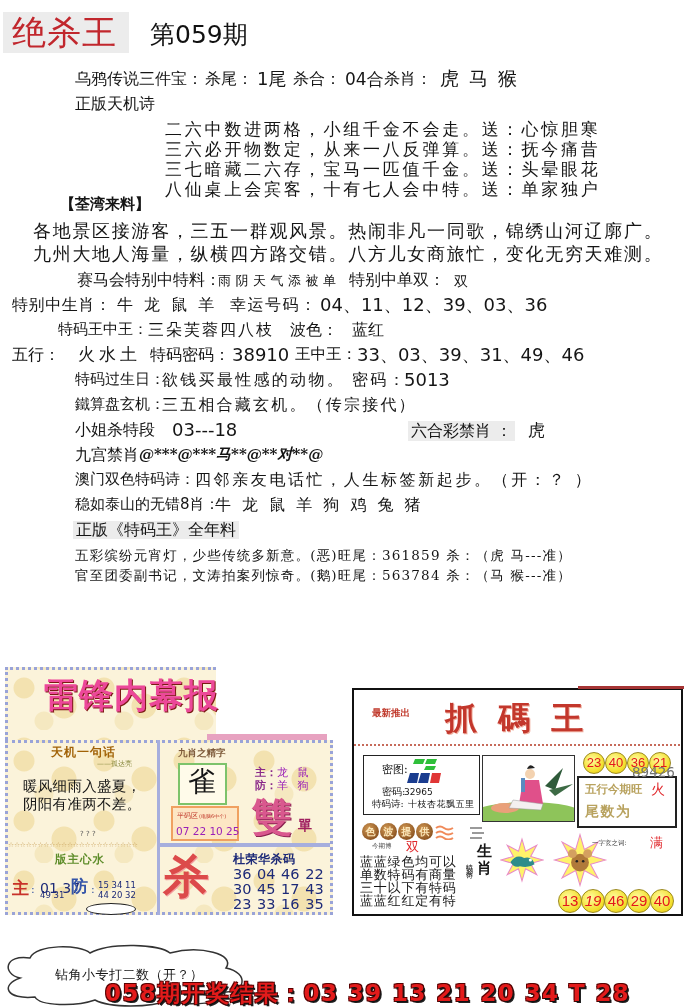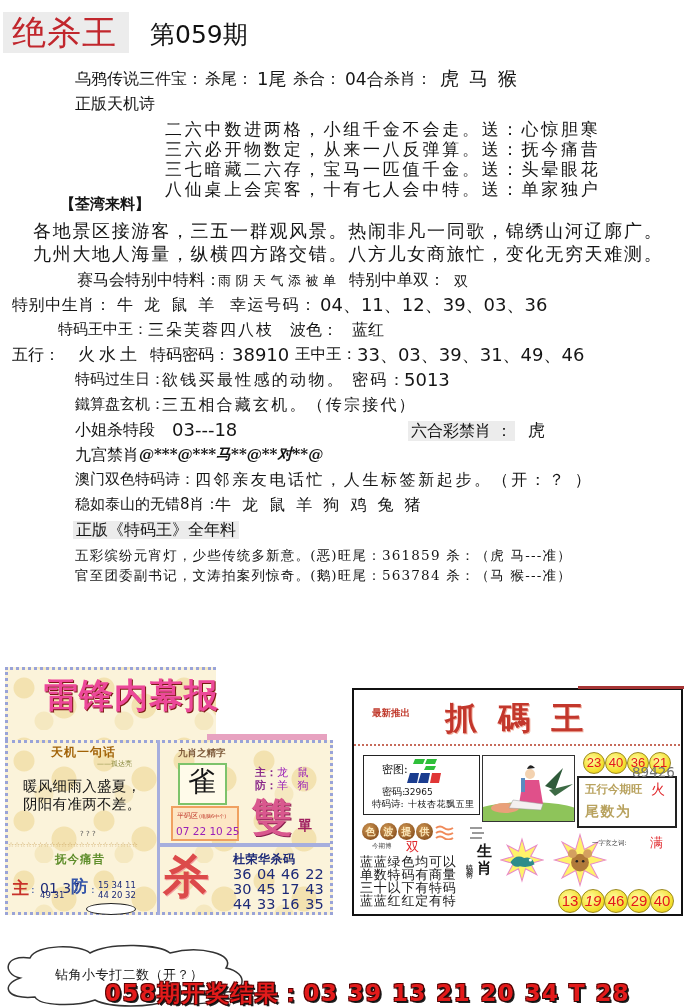--- a/index.html
+++ b/index.html
@@ -149,36 +149,36 @@
     <div class="a" style="left:255px;top:780px;font-size:11px;font-weight:bold;color:#8a2a8a;">防：</div>
     <div class="a purple" style="left:277px;top:780px;font-size:11px;letter-spacing:3px;">羊 狗</div>
     <div class="a" style="left:171px;top:806px;width:64px;height:31px;border:2px solid #f0a060;background:#fde6c4;"></div>
     <div class="a" style="left:177px;top:813px;font-size:7px;color:#c0392b;">平码区</div>
     <div class="a" style="left:199px;top:814px;font-size:5px;color:#c0392b;">(电脑6中个)</div>
     <div class="a purple" style="left:176px;top:826px;font-size:10.5px;">07 22 10 25</div>
     <div class="a serif" style="left:252px;top:797px;font-size:40px;font-weight:bold;color:#d9588e;text-shadow:1px 1px 0 #8a2250;">雙</div>
     <div class="a serif" style="left:298px;top:818px;font-size:14px;font-weight:bold;color:#a02060;">單</div>
 
     <div class="a" style="left:8px;top:842px;font-size:6.8px;color:#c9a35e;letter-spacing:-0.2px;">☆☆☆☆☆☆☆☆☆☆☆☆☆☆☆☆☆☆☆☆☆☆</div>
-    <div class="a serif" style="left:55px;top:854px;font-size:11.5px;font-weight:bold;color:#5e8d2a;letter-spacing:1px;">抚今痛昔</div>
+    <div class="a serif" style="left:55px;top:854px;font-size:11.5px;font-weight:bold;color:#5e8d2a;letter-spacing:1px;">版主心水</div>
     <div class="a serif" style="left:12px;top:880px;font-size:17px;font-weight:bold;color:#c8322a;">主</div>
     <div class="a" style="left:31px;top:884px;font-size:11px;color:#3050a0;">:</div>
     <div class="a navy" style="left:40px;top:881px;font-size:14px;">01 37</div>
     <div class="a navy" style="left:40px;top:891px;font-size:8.5px;">49 31</div>
     <div class="a serif" style="left:71px;top:878px;font-size:17px;font-weight:bold;color:#3454a8;">防</div>
     <div class="a" style="left:91px;top:884px;font-size:11px;color:#3050a0;">:</div>
     <div class="a navy" style="left:98px;top:881px;font-size:8.5px;">15 34 11</div>
     <div class="a navy" style="left:98px;top:891px;font-size:8.5px;">44 20 32</div>
     <div class="a" style="left:86px;top:903px;width:48px;height:10px;border:1.5px solid #222;border-radius:50%;background:#fff;"></div>
 
     <div class="a serif" style="left:163px;top:853px;font-size:46px;font-weight:bold;color:#dc4a4a;text-shadow:1px 1px 0 #f3a0a0;">杀</div>
     <div class="a serif navy" style="left:233px;top:853px;font-size:12px;font-weight:bold;letter-spacing:0.5px;">杜荣华杀码</div>
     <div class="a navy" style="left:233px;top:867px;font-size:14.5px;word-spacing:1px;">36 04 46 22</div>
     <div class="a navy" style="left:233px;top:882px;font-size:14.5px;word-spacing:1px;">30 45 17 43</div>
-    <div class="a navy" style="left:233px;top:897px;font-size:14.5px;word-spacing:1px;">44 33 16 35</div>
+    <div class="a navy" style="left:233px;top:897px;font-size:14.5px;word-spacing:1px;">23 33 16 35</div>
   </div>
 
   <div>
     <div class="a" style="left:352px;top:688px;width:327px;height:224px;border:2px solid #111;background:#fff;"></div>
     <div class="a" style="left:578px;top:686px;width:106px;height:3px;background:#a63535;"></div>
     <div class="a serif" style="left:372px;top:708px;font-size:9.5px;font-weight:bold;color:#c0392b;">最新推出</div>
     <div class="a serif" style="left:445px;top:702px;font-size:32px;font-weight:bold;color:#c3372c;letter-spacing:4px;word-spacing:2px;text-shadow:1px 1px 0 #f0b0a0;">抓 碼 王</div>
     <div class="a" style="left:354px;top:744px;width:326px;height:0;border-top:2px dotted #c66a5a;"></div>
 
     <div class="a" style="left:363px;top:755px;width:115px;height:58px;border:1.5px solid #222;"></div>

